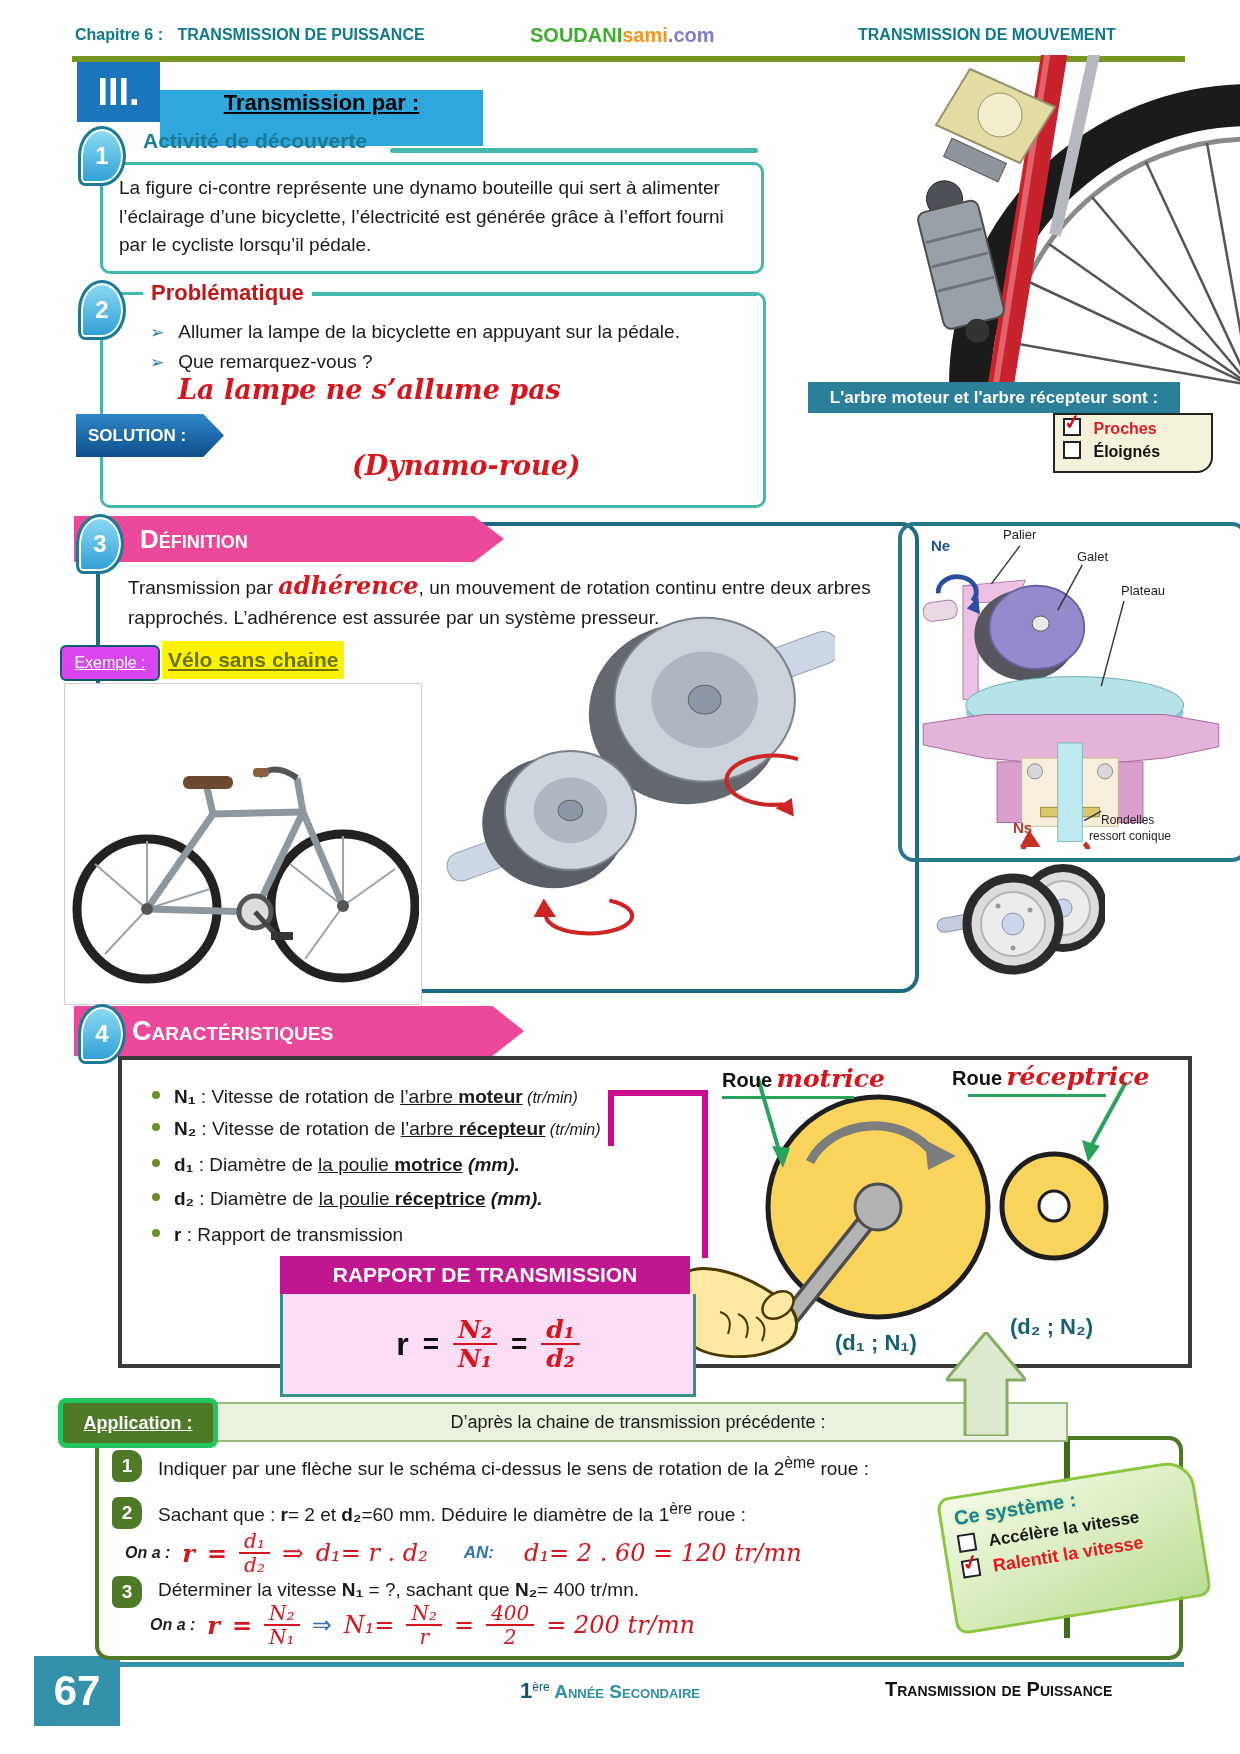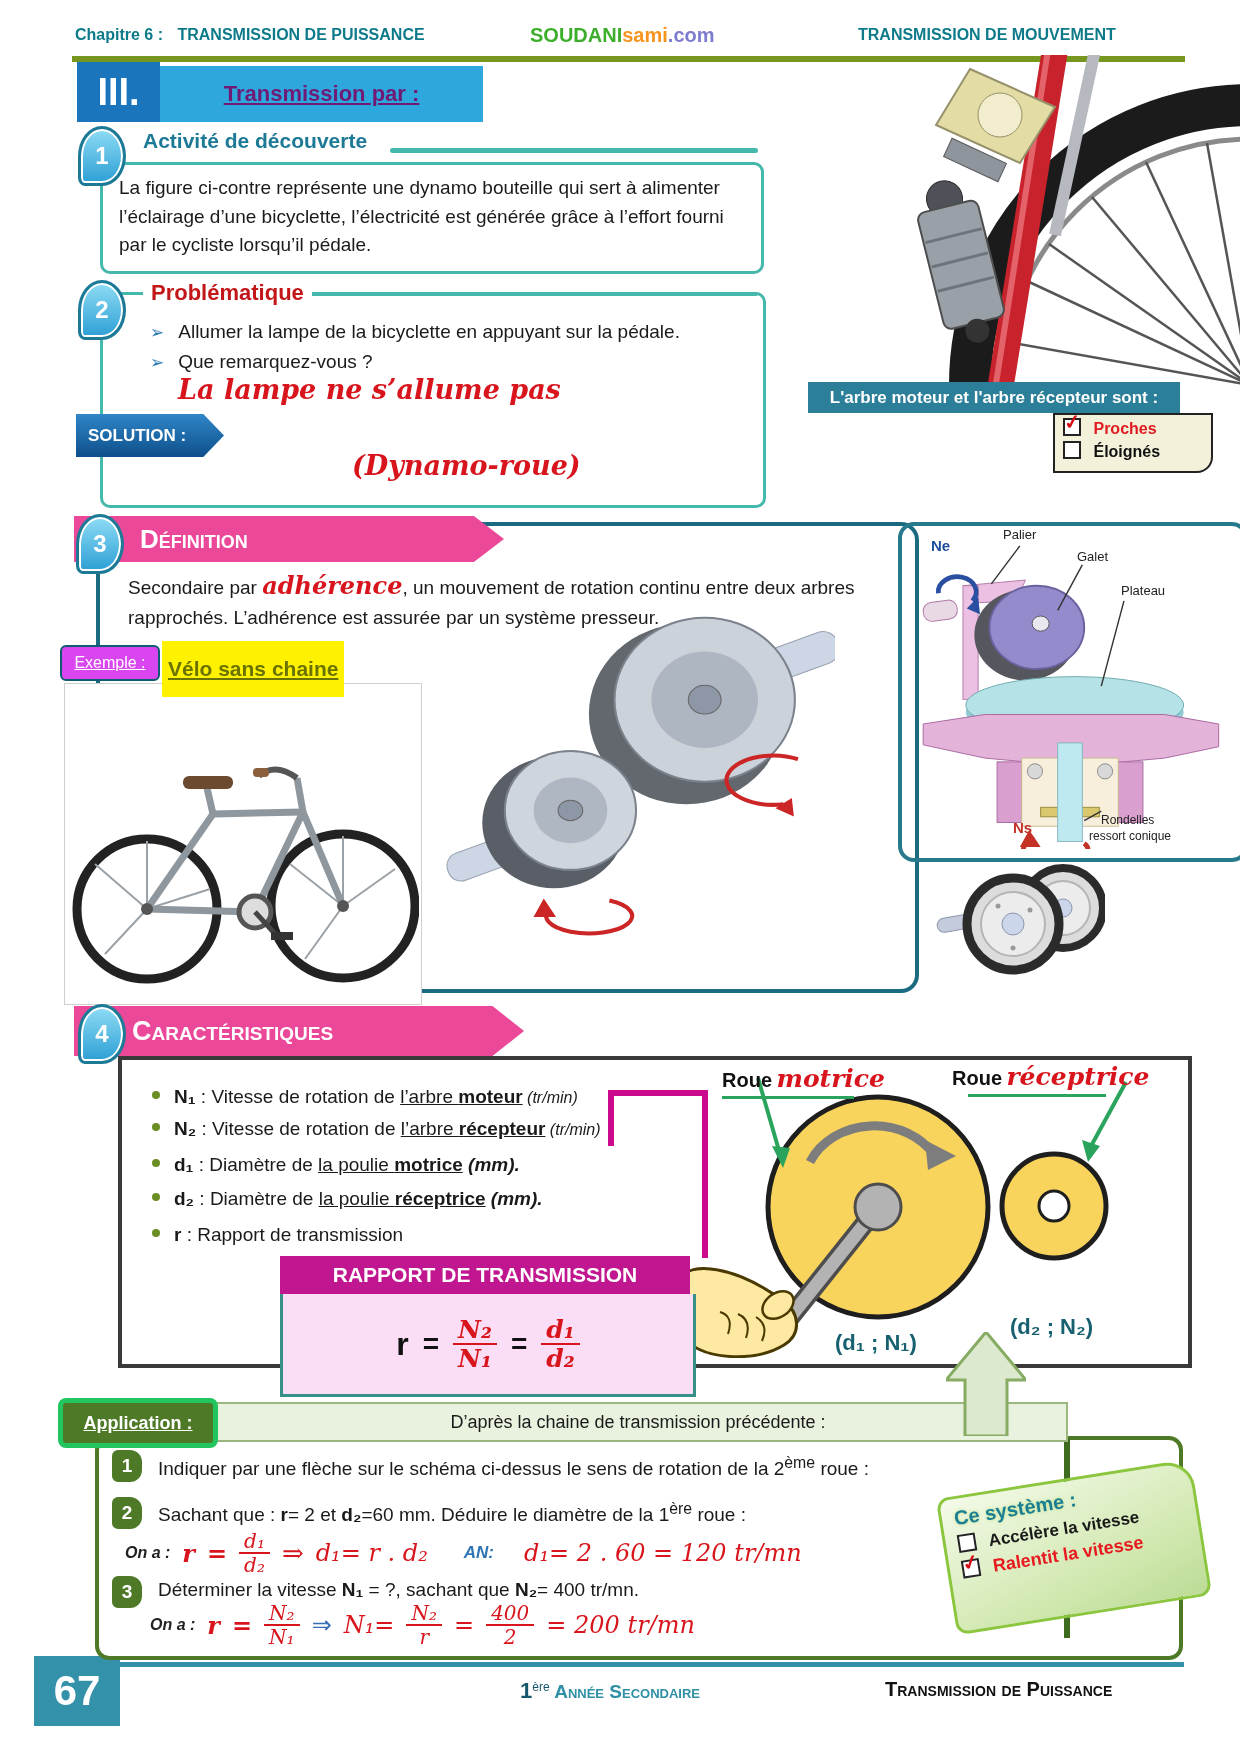--- a/index.html
+++ b/index.html
@@ -10,42 +10,42 @@
   .bold{font-weight:bold;}
   .smallcaps{font-variant:small-caps;}
   .hw{font-family:"DejaVu Serif", serif;font-style:italic;color:#d8151c;}
   .underl{text-decoration:underline;}
 
   
   .hdr-rule{background:#76961f;height:6px;}
   
   .t-square{background:#1b75bc;color:#fff;font-weight:bold;font-size:38px;display:flex;align-items:center;justify-content:center;}
   .t-dark{background:#1a6fae;clip-path:polygon(0 0,100% 0,93% 100%,0 100%);color:#fff;}
-  .t-light{background:#2ea7dc;color:#701a75;display:flex;align-items:center;justify-content:center;}
+  .t-light{background:#2ea7dc;color:#000000;display:flex;align-items:flex-start;justify-content:center;margin-top:24px;}
   
   .badge{width:42px;height:54px;background:linear-gradient(180deg,#8edcf5,#2d9fd4);
          border:3px solid #1d7a96;border-radius:50% 50% 50% 14%;display:flex;align-items:center;justify-content:center;
          color:#fff;font-weight:bold;font-size:24px;box-shadow:0 0 0 2px #fff inset;z-index:6;}
   .sec-banner{background:#ec4899;clip-path:polygon(0 0,93% 0,100% 50%,93% 100%,0 100%);
               color:#fff;font-weight:bold;display:flex;align-items:center;z-index:5;}
   .box-teal{border:3px solid #45b8ac;border-radius:10px;}
   .hline{background:#45b8ac;height:5px;border-radius:3px;}
   .body-text{font-size:19px;line-height:1.5;}
   .arrow-bullet{color:#2878b0;font-size:17px;margin-right:14px;}
   .solution-banner{background:linear-gradient(180deg,#2f86c8,#0e4f8b);
         clip-path:polygon(0 0,86% 0,100% 50%,86% 100%,0 100%);
         color:#fff;font-weight:bold;font-size:17px;display:flex;align-items:center;padding-left:12px;}
   
   .chk{display:inline-block;width:14px;height:14px;border:2px solid #222;background:#fff;vertical-align:-2px;}
   .chk-mark{position:absolute;color:#d40f17;font-weight:bold;font-size:20px;transform:rotate(-8deg);}
   
   .box-def{border:4px solid #1a6b80;border-radius:18px;}
   .exemple-label{background:#d946ef;border:2px solid #0f5c6e;border-radius:6px;color:#fff;font-weight:normal;
                  font-size:16px;display:flex;align-items:center;justify-content:center;text-decoration:underline;z-index:6;}
-  .hl-yellow{background:#fff200;color:#6a7200;font-weight:bold;font-size:21px;text-decoration:underline;padding:16px 6px;z-index:6;}
+  .hl-yellow{background:#fff200;color:#6a7200;font-weight:bold;font-size:21px;text-decoration:underline;padding:7px 6px;z-index:6;}
   .photo-frame{background:#fff;border:1px solid #cfcfcf;z-index:4;}
   .diag-label{font-size:13px;color:#222;z-index:4;}
   
   .box-black{border:4px solid #3a3a3a;}
   .bullet-row{position:absolute;left:30px;font-size:19px;white-space:nowrap;}
   .bullet-dot{display:inline-block;width:8px;height:8px;border-radius:50%;background:#6b8e23;margin-right:14px;vertical-align:4px;}
   .b-sym{font-weight:bold;}
   .b-ul{text-decoration:underline;}
   .b-ulb{text-decoration:underline;font-weight:bold;}
   .post-it{font-style:italic;font-size:16px;}
@@ -164,21 +164,21 @@
       <span style="margin-left:8px;">Éloignés</span>
     </div>
   </div>
 
   <div class="abs box-def" style="left:96px;top:522px;width:815px;height:463px;"></div>
   <div class="abs sec-banner" style="left:74px;top:516px;width:430px;height:46px;">
     <span class="smallcaps bold" style="margin-left:66px;font-size:26px;">Définition</span>
   </div>
   <div class="abs badge" style="left:76px;top:514px;">3</div>
   <div class="abs body-text" style="left:128px;top:568px;width:766px;z-index:4;">
-    <span>Secondaire par </span><span class="hw bold" style="font-size:24px;">adhérence</span><span>, un mouvement de rotation continu entre deux arbres rapprochés.  L’adhérence est assurée par un système presseur.</span>
+    <span>Transmission par </span><span class="hw bold" style="font-size:24px;">adhérence</span><span>, un mouvement de rotation continu entre deux arbres rapprochés.  L’adhérence est assurée par un système presseur.</span>
   </div>
   <div class="abs exemple-label" style="left:60px;top:645px;width:96px;height:32px;">Exemple :</div>
   <div class="abs hl-yellow" style="left:162px;top:641px;">Vélo sans chaine</div>
 
   <div class="abs photo-frame" style="left:64px;top:683px;width:356px;height:320px;">
     <svg width="354" height="318" viewBox="0 0 354 318">
       <circle cx="82" cy="225" r="70" fill="#fff" stroke="#222" stroke-width="9"></circle>
       <circle cx="278" cy="222" r="72" fill="#fff" stroke="#222" stroke-width="9"></circle>
       <g stroke="#9aa2a8" stroke-width="2">
         <line x1="82" y1="225" x2="82" y2="157"></line>

